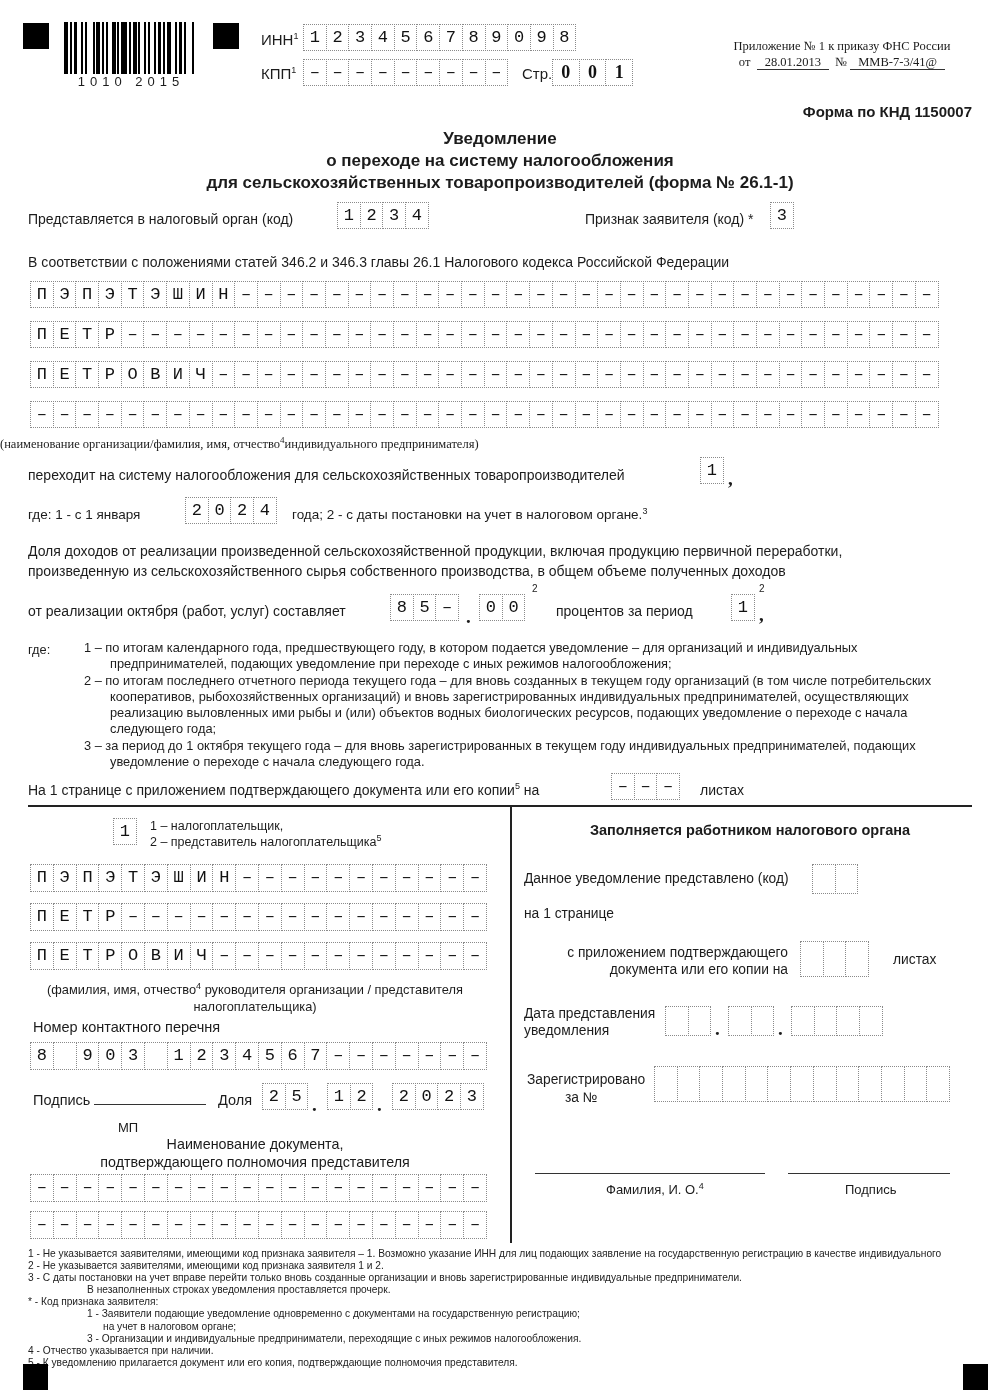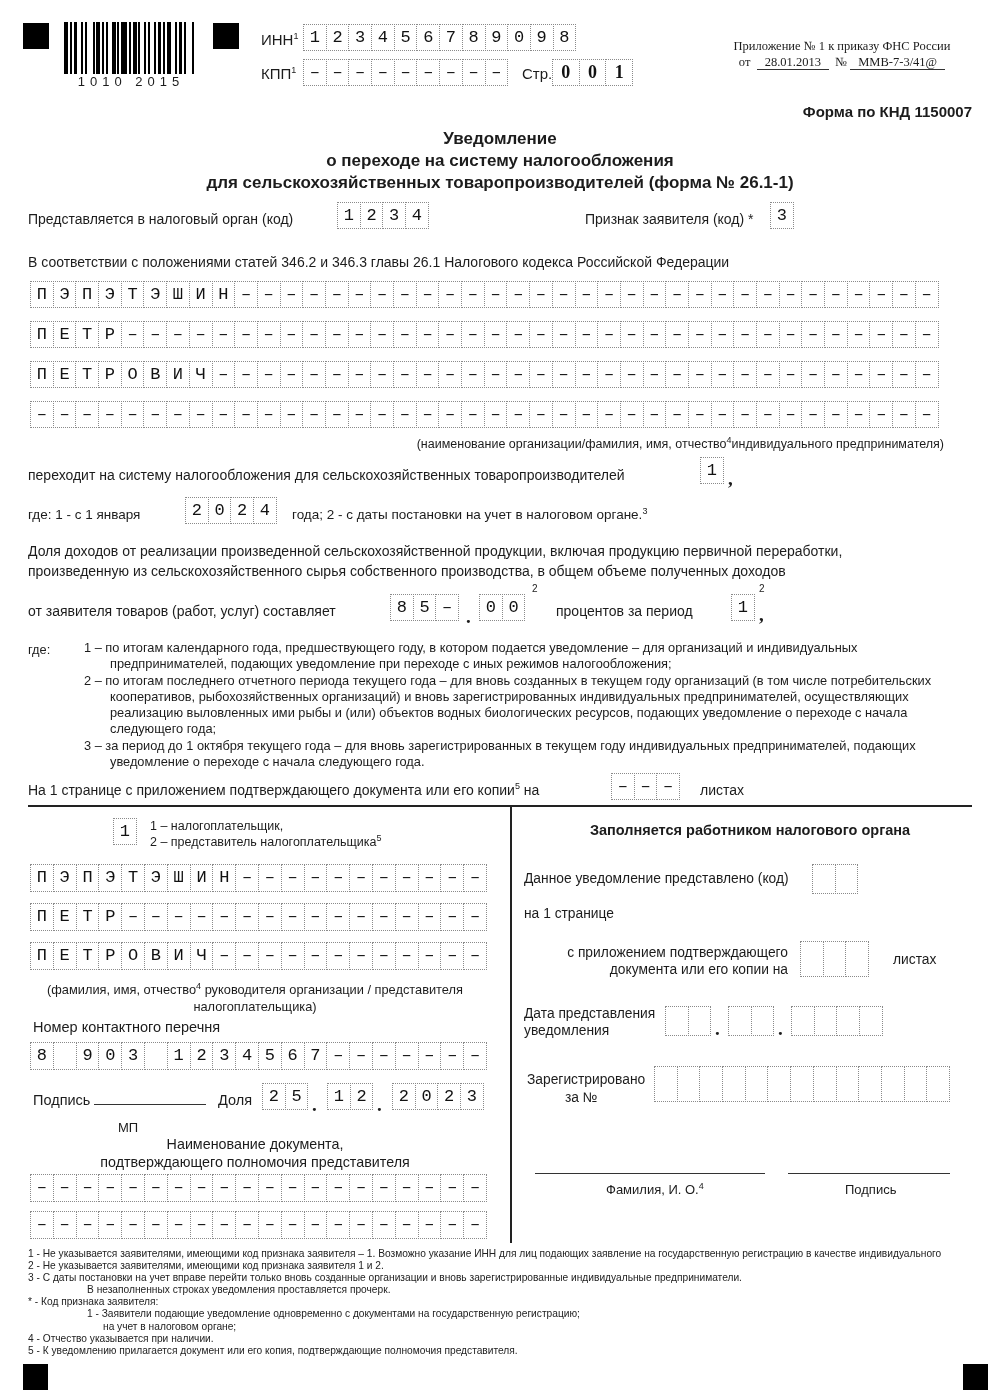--- a/index.html
+++ b/index.html
@@ -322,21 +322,21 @@
       <span class="cell">–</span>
       <span class="cell">–</span>
       <span class="cell">–</span>
       <span class="cell">–</span>
       <span class="cell">–</span>
       <span class="cell">–</span>
       <span class="cell">–</span>
       <span class="cell">–</span>
       <span class="cell">–</span>
     </div>
-  <div class="abs sm" style="left:0;top:437px;width:944px;text-align:right;">
+  <div class="abs sm" style="left:0;top:437px;width:944px;text-align:left;font-family:Liberation Serif, serif;">
     <span>(наименование организации/фамилия, имя, отчество</span><sup>4</sup><span>индивидуального предпринимателя)</span>
   </div>
 
   <div class="abs lbl" style="left:28px;top:467px;">переходит на систему налогообложения для сельскохозяйственных товаропроизводителей</div>
   <div class="abs cellrow" style="left:700px;top:457px;">
       <span class="cell">1</span>
     </div>
   <div class="abs bdot" style="left:728px;top:468px;">,</div>
 
   <div class="abs" style="left:28px;top:507px;font-size:13.5px;">где:   1 - с 1 января</div>
@@ -347,21 +347,21 @@
       <span class="cell">4</span>
     </div>
   <div class="abs" style="left:292px;top:507px;font-size:13.5px;">
     <span>года;    2 - с даты постановки на  учет в налоговом органе.</span><sup>3</sup>
   </div>
 
   <div class="abs lbl" style="left:28px;top:541px;line-height:20px;width:950px;">
     <div>Доля доходов от реализации произведенной сельскохозяйственной продукции, включая продукцию первичной переработки,</div>
     <div>произведенную из сельскохозяйственного сырья собственного производства, в общем объеме полученных доходов</div>
   </div>
-  <div class="abs lbl" style="left:28px;top:603px;">от заявителя товаров (работ, услуг) составляет</div>
+  <div class="abs lbl" style="left:28px;top:603px;">от реализации октября (работ, услуг) составляет</div>
   <div class="abs cellrow" style="left:390px;top:594px;">
       <span class="cell">8</span>
       <span class="cell">5</span>
       <span class="cell">–</span>
     </div>
   <div class="abs bdot" style="left:466px;top:606px;">.</div>
   <div class="abs cellrow" style="left:479px;top:594px;">
       <span class="cell">0</span>
       <span class="cell">0</span>
     </div>
@@ -625,20 +625,21 @@
   <div class="abs" style="left:845px;top:1182px;font-size:13px;">Подпись</div>
 
   <div class="abs fns" style="left:0;top:1248px;width:1000px;">
     <div class="fn-a">1 - Не указывается заявителями, имеющими код признака заявителя – 1. Возможно указание ИНН для лиц подающих заявление на государственную регистрацию в качестве индивидуального</div>
     <div class="fn-a">2 - Не указывается заявителями, имеющими код признака заявителя 1 и 2.</div>
     <div class="fn-a">3 - С даты постановки на учет вправе перейти только вновь созданные организации и вновь зарегистрированные индивидуальные предприниматели.</div>
     <div class="fn-b">В незаполненных строках уведомления проставляется прочерк.</div>
     <div class="fn-a">* -  Код признака заявителя:</div>
     <div class="fn-b">1 - Заявители подающие уведомление одновременно с документами на государственную регистрацию;</div>
     <div class="fn-c">на учет в налоговом органе;</div>
+    <div class="fn-b">3 - Организации и индивидуальные предприниматели, переходящие с иных режимов налогообложения.</div>
     <div class="fn-a">4 - Отчество указывается при наличии.</div>
     <div class="fn-a">5 - К уведомлению прилагается документ или его копия, подтверждающие  полномочия представителя.</div>
   </div>
 
   <div class="sq" style="left:23px;top:1364px;width:25px;height:26px;"></div>
   <div class="sq" style="left:963px;top:1364px;width:25px;height:26px;"></div>
 
 </div>
 
 </body></html>

